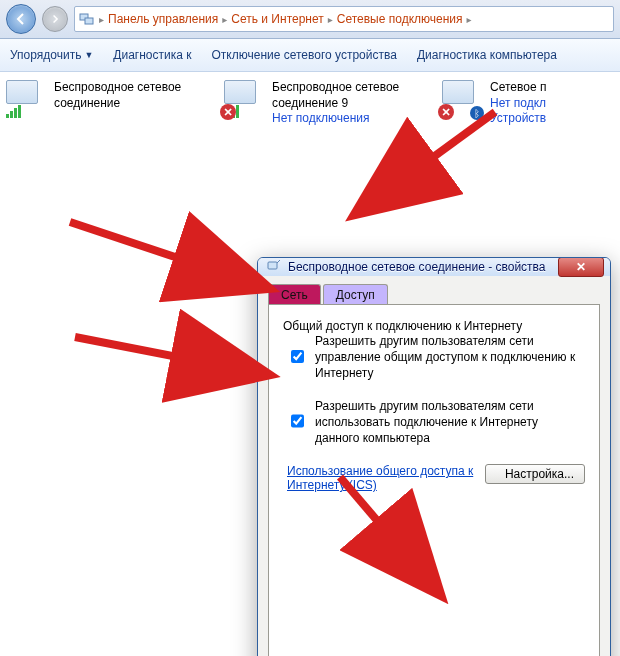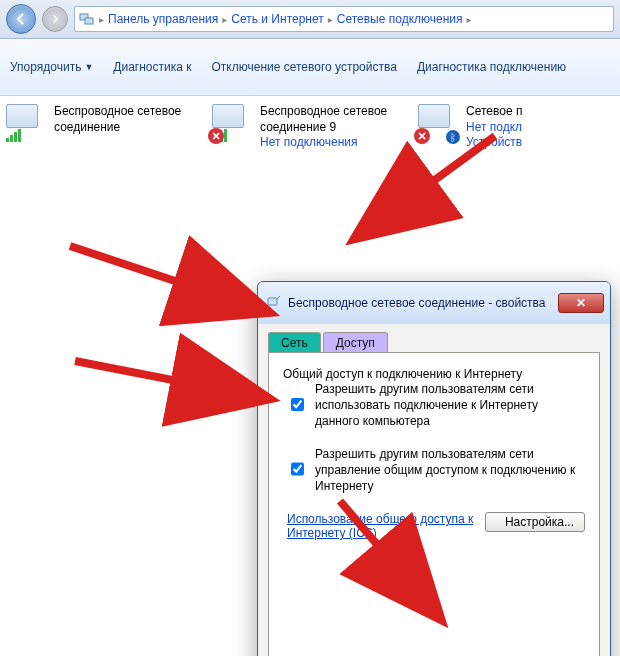--- a/index.html
+++ b/index.html
@@ -3,49 +3,49 @@
 <meta charset="utf-8">
 <style>
   html,body{margin:0;padding:0;font-family:"Segoe UI",Tahoma,sans-serif;font-size:12px;color:#000;background:#eef3fa;width:620px;height:656px;overflow:hidden}
   .window{position:relative;width:620px;height:656px}
   
   .nav{height:38px;background:linear-gradient(#e8edf6,#d6e1f1);border-bottom:1px solid #9fb5d2;display:flex;align-items:center;padding:0 6px;gap:6px}
   .nav-back,.nav-fwd{width:28px;height:28px;border-radius:50%;background:radial-gradient(#b7d3f0,#5a8fce);border:1px solid #3d6ea8;display:flex;align-items:center;justify-content:center;color:#fff;box-shadow:inset 0 1px 2px #fff5}
   .nav-fwd{width:24px;height:24px;background:radial-gradient(#d9dde2,#b3b8bf);border-color:#9aa0a8}
   .addr{flex:1;height:24px;background:#fff;border:1px solid #9fb5d2;border-radius:2px;display:flex;align-items:center;padding:0 4px;gap:4px;overflow:hidden}
   .addr-sep{color:#888;font-size:10px}
-  .addr-seg{color:#1d4ed8;white-space:nowrap}
+  .addr-seg{color:#c2410c;white-space:nowrap}
   .addr-icon{width:16px;height:16px;display:flex;align-items:center;justify-content:center;color:#3a7ec1}
   
-  .tb{height:32px;background:linear-gradient(#f7fbff,#e4eefb);border-bottom:1px solid #c3d4ea;display:flex;align-items:center;padding:12px 10px;gap:20px;color:#1a3e7a}
+  .tb{height:32px;background:linear-gradient(#f7fbff,#e4eefb);border-bottom:1px solid #c3d4ea;display:flex;align-items:center;padding:0 10px;gap:20px;color:#1a3e7a}
   .tb-item{display:flex;align-items:center;gap:3px;cursor:default}
   .tb-arrow{font-size:9px;color:#1a3e7a}
   
   .content{position:relative;background:#fff;height:calc(656px - 70px)}
-  .conns{display:flex;gap:8px;padding:8px 6px}
+  .conns{display:flex;gap:20px;padding:8px 6px}
   .conn{width:198px;display:flex;gap:8px}
   .conn-ico{width:40px;height:36px;position:relative}
   .conn-ico .mon{width:30px;height:22px;background:linear-gradient(#e9f1fa,#cbdef2);border:1px solid #8ea8c4;border-radius:2px}
   .conn-ico .bars{position:absolute;bottom:-2px;left:0;width:18px;height:14px;display:flex;align-items:flex-end;gap:1px}
   .conn-ico .bars i{width:3px;background:#39b54a;display:block}
   .conn-ico .bars i:nth-child(1){height:4px}.conn-ico .bars i:nth-child(2){height:7px}.conn-ico .bars i:nth-child(3){height:10px}.conn-ico .bars i:nth-child(4){height:13px}
   .conn-ico .err{position:absolute;bottom:-4px;left:-4px;width:16px;height:16px;border-radius:50%;background:#d03438;color:#fff;font-size:11px;font-weight:bold;display:flex;align-items:center;justify-content:center}
   .conn-ico .bt{position:absolute;bottom:-4px;right:-2px;width:14px;height:14px;border-radius:50%;background:#1a5fb4;color:#fff;font-size:10px;display:flex;align-items:center;justify-content:center}
   .conn-txt{flex:1;line-height:1.3}
   .conn-title{color:#000}
   .conn-sub{color:#1d4ed8}
   
   .dlg{position:absolute;left:257px;top:185px;width:352px;height:452px;border:1px solid #2e5f9e;border-radius:6px;background:#f2f2f0;box-shadow:0 6px 24px rgba(0,0,0,.35);display:flex;flex-direction:column;overflow:hidden}
-  .dlg-tb{height:42px;background:linear-gradient(#e9f1fc,#cde0f7);display:flex;align-items:center;padding:0 6px 0 8px;gap:6px}
+  .dlg-tb{height:18px;background:linear-gradient(#e9f1fc,#cde0f7);display:flex;align-items:center;padding:0 6px 0 8px;gap:6px}
   .dlg-tb .ttl{flex:1;color:#00125a;text-shadow:0 1px #fff;font-size:12px;white-space:nowrap;overflow:hidden}
   .dlg-close{width:44px;height:18px;border-radius:3px;background:linear-gradient(#e58a85,#c13832);border:1px solid #8a211e;color:#fff;display:flex;align-items:center;justify-content:center;font-size:12px;font-weight:bold}
   .dlg-body{flex:1;padding:8px 10px 6px 10px;display:flex;flex-direction:column}
   .tabs{display:flex;gap:0;margin-bottom:-1px}
   .tab{border:1px solid #9a9a92;background:#c4b5fd;padding:3px 12px;border-bottom:none;border-radius:3px 3px 0 0;margin-right:2px;color:#111}
-  .tab.inactive{background:#14b8a6}
+  .tab.inactive{background:#be185d}
   .tabpane{flex:1;border:1px solid #9a9a92;background:#fff;padding:14px 14px 10px 14px;display:flex;flex-direction:column}
   .grp-title{margin-bottom:0}
   .chk{display:flex;gap:8px;margin:0 0 16px 4px;line-height:1.35}
   .chk input{margin-top:1px}
   .link{color:#0645c8;text-decoration:underline;display:inline-block;max-width:190px}
   .row-link{display:flex;align-items:flex-start;justify-content:space-between;margin:2px 0 0 4px}
   .btn{background:linear-gradient(#fdfdfd,#e6e6e3);border:1px solid #8b8b85;border-radius:3px;padding:2px 10px;min-width:78px;text-align:right;color:#000}
   
   .arrows{position:absolute;inset:0;pointer-events:none}
 </style>
@@ -86,21 +86,21 @@
       <span>Упорядочить</span>
       <span class="tb-arrow">▼</span>
     </div>
     <div class="tb-item">
       <span>Диагностика к</span>
     </div>
     <div class="tb-item">
       <span>Отключение сетевого устройства</span>
     </div>
     <div class="tb-item">
-      <span>Диагностика подключению</span>
+      <span>Диагностика компьютера</span>
     </div>
   </div>
 
   <div class="content">
     <div class="conns">
       <div class="conn">
         <div class="conn-ico">
           <div class="mon"></div>
             <div class="bars">
               <i></i>
@@ -158,25 +158,25 @@
       </div>
       <div class="dlg-body">
         <div class="tabs">
           <div class="tab inactive"><span>Сеть</span></div>
           <div class="tab"><span>Доступ</span></div>
         </div>
         <div class="tabpane">
           <div class="grp-title">Общий доступ к подключению к Интернету</div>
           <label class="chk">
             <input type="checkbox" checked="" style="">
-            <span>Разрешить другим пользователям сети использовать подключение к Интернету данного компьютера</span>
+            <span>Разрешить другим пользователям сети управление общим доступом к подключению к Интернету</span>
           </label>
           <label class="chk">
             <input type="checkbox" checked="" style="">
-            <span>Разрешить другим пользователям сети управление общим доступом к подключению к Интернету</span>
+            <span>Разрешить другим пользователям сети использовать подключение к Интернету данного компьютера</span>
           </label>
           <div class="row-link">
             <a class="link" href="#">Использование общего доступа к Интернету (ICS)</a>
             <div class="btn"><span>Настройка...</span></div>
           </div>
           <div style="flex:1"></div>
         </div>
       </div>
 
     </div>

